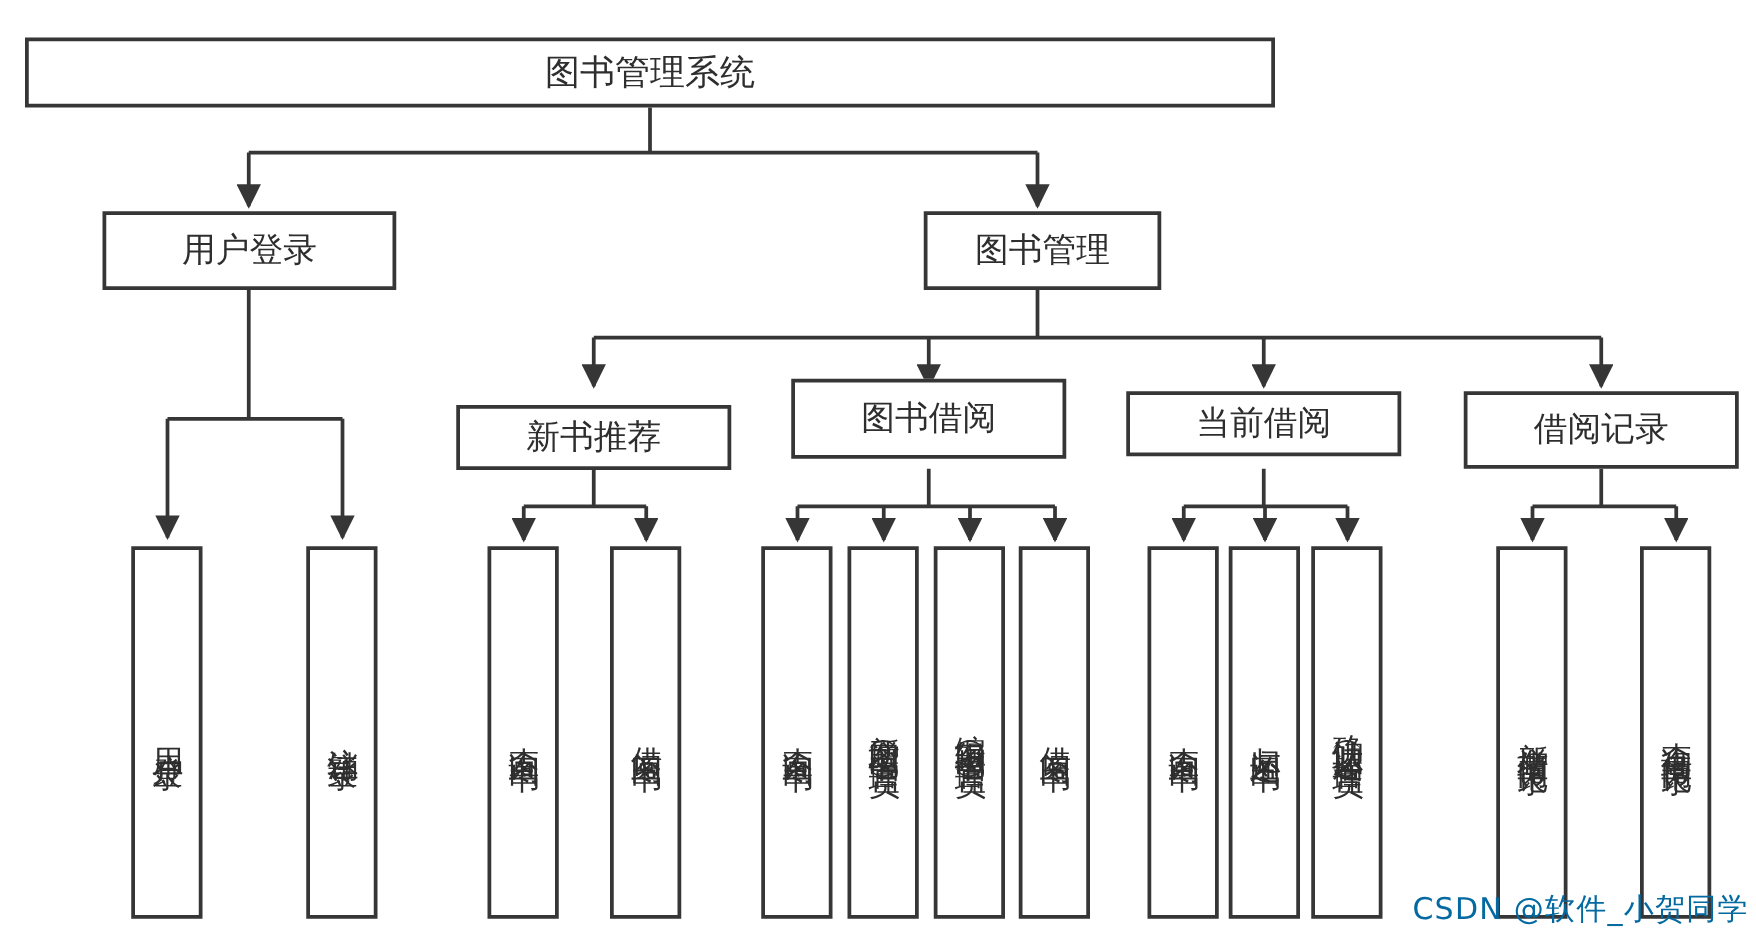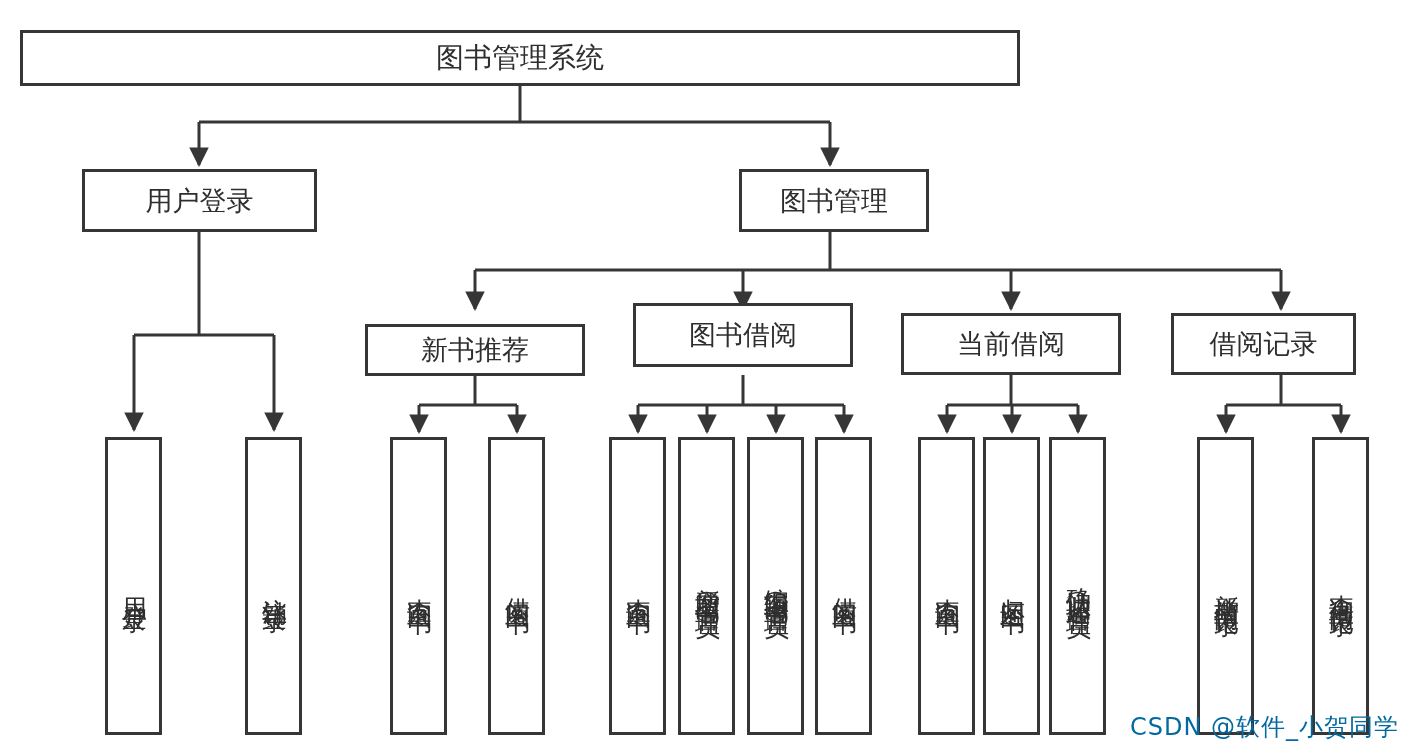--- a/index.html
+++ b/index.html
@@ -94,22 +94,22 @@
     </g>
   </svg>
 
   <div class="box root-box" style="left:20px;top:13px;width:1000px;height:56px;margin-top:17px;">图书管理系统</div>
 
   <div class="box hbox" style="left:82px;top:169px;width:235px;height:63px;">用户登录</div>
   <div class="box hbox" style="left:739px;top:169px;width:190px;height:63px;">图书管理</div>
 
   <div class="box hbox" style="left:365px;top:324px;width:220px;height:52px;">新书推荐</div>
   <div class="box hbox" style="left:633px;top:303px;width:220px;height:64px;">图书借阅</div>
-  <div class="box hbox" style="left:901px;top:313px;width:220px;height:62px;">当前借阅</div>
-  <div class="box hbox" style="left:1171px;top:313px;width:185px;height:62px;">借阅记录</div>
+  <div class="box hbox" style="left:901px;top:313px;width:220px;height:52px;">当前借阅</div>
+  <div class="box hbox" style="left:1171px;top:313px;width:220px;height:62px;">借阅记录</div>
 
   <div class="box vbox" style="left:105px;top:437px;width:57px;height:298px;">用户登录</div>
   <div class="box vbox" style="left:245px;top:437px;width:57px;height:298px;">注销登录</div>
 
   <div class="box vbox" style="left:390px;top:437px;width:57px;height:298px;">查询图书</div>
   <div class="box vbox" style="left:488px;top:437px;width:57px;height:298px;">借阅图书</div>
 
   <div class="box vbox" style="left:609px;top:437px;width:57px;height:298px;">查询图书</div>
   <div class="box vbox" style="left:678px;top:437px;width:57px;height:298px;">新增图书（管理员）</div>
   <div class="box vbox" style="left:747px;top:437px;width:57px;height:298px;">编辑图书（管理员）</div>

